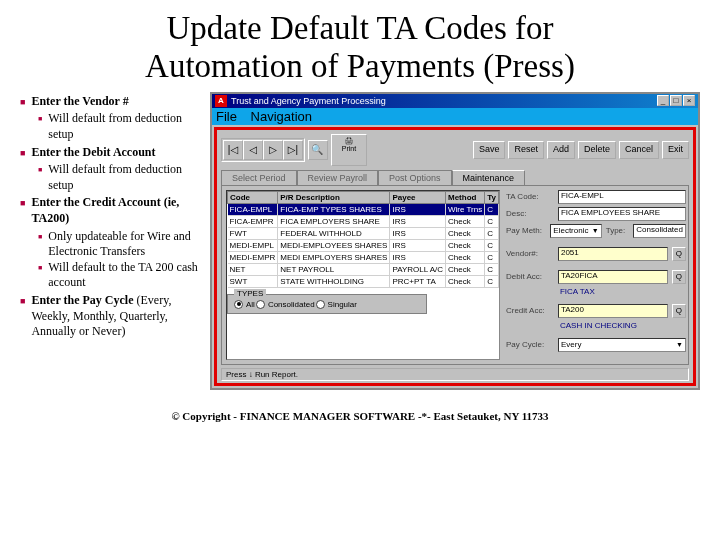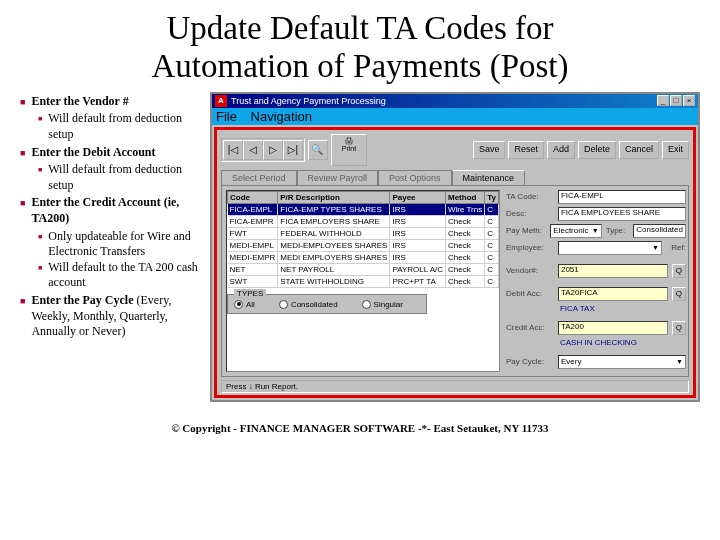--- a/index.html
+++ b/index.html
@@ -48,35 +48,35 @@
   .formcol { width: 180px; font-size: 8px; }
   .frow { display: flex; align-items: center; margin-bottom: 3px; gap: 4px; }
   .frow label { width: 48px; color: #404040; }
   .inp { background: #fff; border: 1px inset #888; height: 14px; padding: 0 2px; font-size: 8px; flex: 1; font-family: Arial; }
   .inp.yellow { background: #ffffcc; }
   .dd { background: #fff; border: 1px inset #888; height: 14px; font-size: 8px; padding: 0 2px; display: flex; align-items: center; justify-content: space-between; }
   .dd .ar { font-size: 7px; }
   .qbtn { width: 14px; height: 14px; border: 1px outset #fff; background: #c0c0c0; font-size: 8px; text-align: center; line-height: 12px; }
   .typesbox { border: 1px solid #808080; background: #c0c0c0; margin-top: 6px; padding: 4px 6px; font-size: 8px; width: 200px; }
   .typesbox .tt { position: relative; top: -10px; background: #c0c0c0; padding: 0 3px; font-size: 8px; }
-  .typesbox .opts { display: flex; gap: 24px; margin-top: -8px; }
+  .typesbox .opts { display: flex; gap: 1px; margin-top: -8px; }
   .radio { display: flex; align-items: center; gap: 3px; }
   .radio .r { width: 9px; height: 9px; border: 1px solid #404040; border-radius: 50%; background: #fff; display: flex; align-items: center; justify-content: center; }
   .radio .r .d { width: 4px; height: 4px; border-radius: 50%; background: #000; }
   .statusbar { border: 1px inset #fff; margin-top: 3px; padding: 1px 4px; font-size: 8px; color: #000; }
   .copyright { font-size: 11px; font-weight: bold; text-align: center; margin-top: 20px; }
 </style>
 </head>
 <body>
 
 <div class="slide">
 
   <div class="title">
     <span>Update Default TA Codes for</span><br>
-    <span>Automation of Payments (Post)</span>
+    <span>Automation of Payments (Press)</span>
   </div>
 
   <div class="content">
 
     <div class="left">
       <div class="top-bullet">
           <span class="sq">■</span>
           <div><b>Enter the Vendor #</b></div>
         </div>
       <div class="sub">
@@ -256,28 +256,20 @@
                 </div>
               <div class="frow">
                 <label>Pay Meth:</label>
                 <div class="dd" style="width:60px">
                     <span>Electronic</span>
                     <span class="ar">▼</span>
                   </div>
                 <label style="width:28px">Type:</label>
                 <div class="inp" style="flex:1">Consolidated</div>
               </div>
-              <div class="frow">
-                  <label>Employee:</label>
-                  <div class="dd" style="flex:1">
-                    <span></span>
-                    <span class="ar">▼</span>
-                  </div>
-                  <label style="width:20px;text-align:right">Ref:</label>
-                </div>
               <div style="height:6px"></div>
               <div class="frow">
                   <label>Vendor#:</label>
                   <div class="inp yellow">2051</div>
                   <div class="qbtn">Q</div>
                 </div>
               <div style="height:6px"></div>
               <div class="frow">
                   <label>Debit Acc:</label>
                   <div class="inp yellow">TA20FICA</div>

